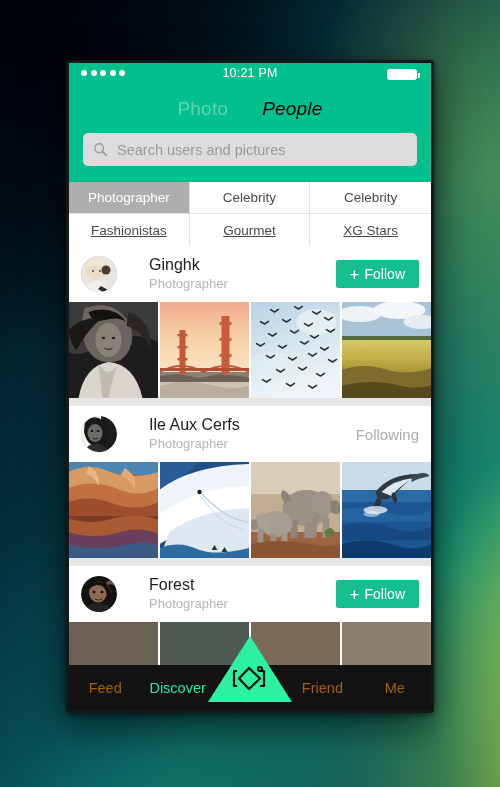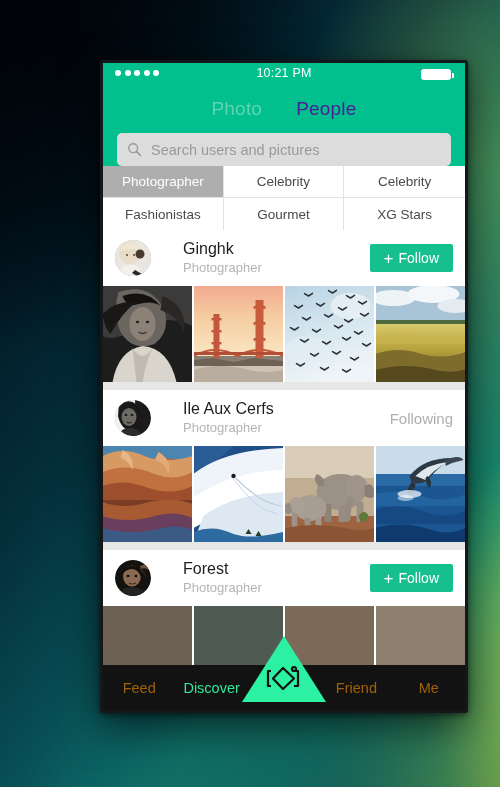--- a/index.html
+++ b/index.html
@@ -17,54 +17,53 @@
   .bg4{background:radial-gradient(ellipse 55% 40% at 62% 92%,rgba(5,60,80,.75) 0%,rgba(5,60,80,0) 72%);}
   .bg5{background:radial-gradient(ellipse 30% 30% at 96% 74%,rgba(190,205,85,.62) 0%,rgba(190,205,85,0) 70%);}
   .bg6{background:linear-gradient(118deg,rgba(0,0,0,0) 48%,rgba(25,140,110,.30) 60%,rgba(0,0,0,0) 74%);}
 
   
   #phone{
     position:absolute;left:66px;top:60px;width:368px;height:653px;
     background:#14181a;border-radius:3px;
     box-shadow:0 14px 40px rgba(0,0,0,.62), 0 2px 6px rgba(0,0,0,.5);
     overflow:hidden;
-    margin-left:34px;
   }
   #screen{position:absolute;left:3px;top:3px;width:362px;height:647px;background:#f0f0ef;overflow:hidden;}
 
   
   #statusbar{height:22px;background:#02c08d;position:relative;}
   #dots{position:absolute;left:12px;top:7px;display:flex;gap:3.5px;}
   #dots i{width:6px;height:6px;border-radius:50%;background:#fff;display:block;}
   #clock{position:absolute;left:0;right:0;top:3px;text-align:center;color:#fff;font-size:12.5px;letter-spacing:.2px;}
   #battery{position:absolute;right:14px;top:6px;width:30px;height:11px;border:1.4px solid #fff;border-radius:2.5px;box-sizing:border-box;background:#fff;}
   #battery:after{content:"";position:absolute;right:-4px;top:3px;width:2.2px;height:5px;background:#fff;border-radius:0 1px 1px 0;}
 
   
   #navbar{height:48px;background:#02c08d;display:flex;align-items:center;justify-content:center;gap:34px;}
   .navtab{font-size:19px;letter-spacing:.2px;cursor:pointer;}
   .navtab.inactive{color:#5fd3b4;}
-  .navtab.active{color:#4c1d95;}
-
-  
-  #searchwrap{background:#02c08d;padding:0 14px 0 14px;}
+  .navtab.active{color:#000000;font-style:italic;}
+
+  
+  #searchwrap{background:#02c08d;padding:0 14px 16px 14px;}
   #searchbox{height:33px;background:#dcdcdc;border-radius:5px;display:flex;align-items:center;padding:0 10px;}
   #searchbox svg{flex:0 0 auto;margin-right:7px;}
   #searchinput{border:0;outline:0;background:transparent;font-family:inherit;font-size:14.5px;color:#666;width:100%;}
   #searchinput::placeholder{color:#9a9a9a;}
 
   
   #filters{background:#fff;display:grid;grid-template-columns:1fr 1fr 1fr;}
   .chip{
     height:32px;display:flex;align-items:center;justify-content:center;
     font-size:13.5px;color:#4a4a4a;background:#fff;cursor:pointer;
     border-right:1px solid #e2e2e2;border-bottom:1px solid #e2e2e2;box-sizing:border-box;
   }
   .chip:nth-child(3n){border-right:0;}
-  .chip:nth-child(n+4){border-bottom:0;}
+  .chip:nth-child(n+4){border-bottom:0;text-decoration:underline;}
   .chip.selected{background:#aeaeae;color:#fff;}
 
   
   #feed{background:#e6e6e4;}
   .card{background:#fff;margin-bottom:8px;}
   .cardhead{height:56px;display:flex;align-items:center;padding:0 12px;box-sizing:border-box;gap:20px;}
   .avatar{width:36px;height:36px;border-radius:50%;overflow:hidden;flex:0 0 auto;margin-right:12px;position:relative;background:#bbb;}
   .avatar svg{display:block;}
   .names{flex:1 1 auto;min-width:0;}
   .uname{font-size:16px;color:#1d1d1d;line-height:1.15;}

